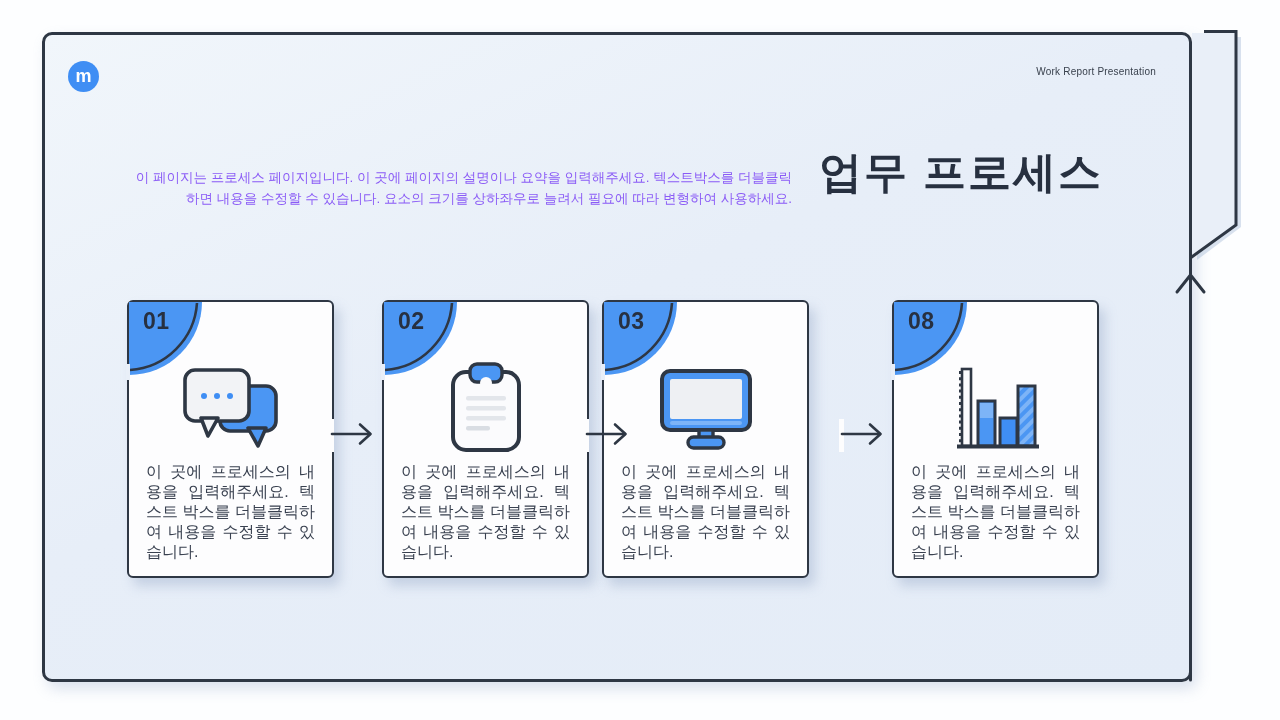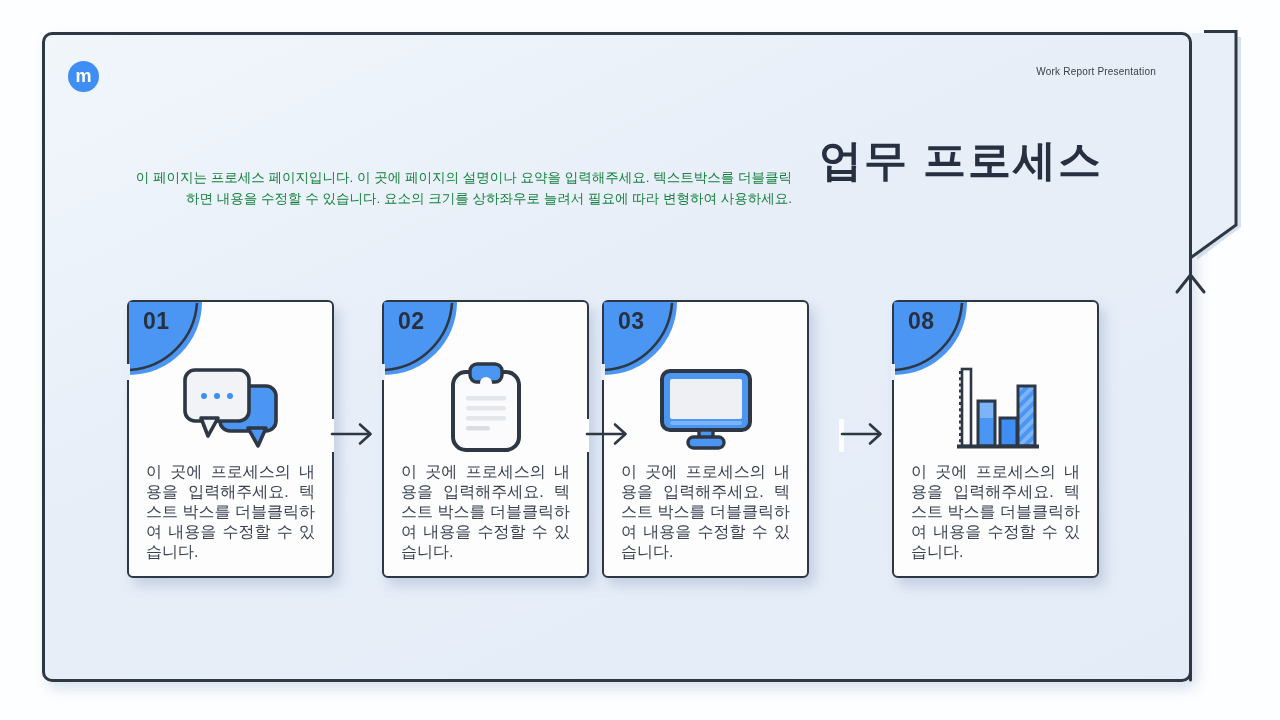--- a/index.html
+++ b/index.html
@@ -31,25 +31,25 @@
     position:absolute; top:66px; right:124px; font-size:10px; font-weight:500;
     color:#39414d; z-index:2; letter-spacing:.2px;
   }
   
   .title-block {
     position:absolute; top:131px; right:177px; display:flex; flex-direction:column;
     align-items:flex-end; z-index:2; text-align:right;
   }
   .title-eyebrow { font-size:21px; font-weight:bold; color:#273040; letter-spacing:.3px; }
   .title-eyebrow .num { margin-right:11px; }
-  .title-main { margin-top:6px; font-size:43px; font-weight:800; color:#273040; letter-spacing:2px; line-height:1.1; }
+  .title-main { margin-top:18px; font-size:43px; font-weight:800; color:#273040; letter-spacing:2px; line-height:1.1; }
   
   .description {
     position:absolute; top:167px; right:488px; width:668px; text-align:right;
-    font-size:13.5px; line-height:21px; color:#15803d; font-weight:500; z-index:2;
+    font-size:13.5px; line-height:21px; color:#8b5cf6; font-weight:500; z-index:2;
   }
   
   .card {
     position:absolute; top:300px; width:207px; height:278px;
     background:#fdfdfe; border:2.5px solid #2e3744; border-radius:6px;
     box-shadow:6px 8px 12px rgba(135,155,190,.35); z-index:2;padding-left:24px;
   }
   .card.c1{left:127px}.card.c2{left:382px}.card.c3{left:602px}.card.c4{left:892px}
   .fan { position:absolute; left:-1px; top:-1px; width:92px; height:92px; }
   .step-num {

